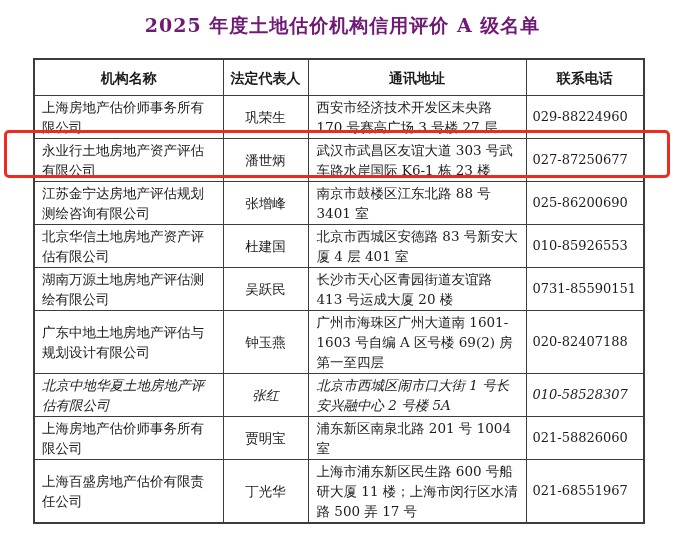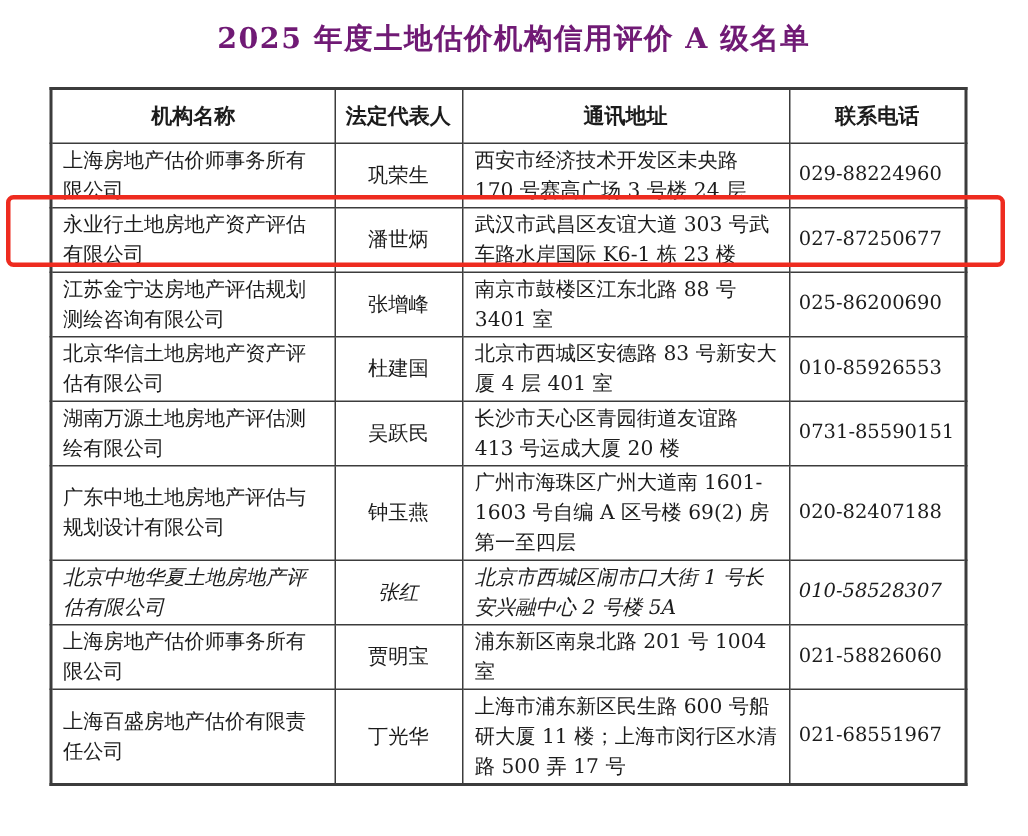--- a/index.html
+++ b/index.html
@@ -82,21 +82,21 @@
       <th>机构名称</th>
       <th>法定代表人</th>
       <th>通讯地址</th>
       <th>联系电话</th>
     </tr>
   </thead>
   <tbody>
     <tr class="h38">
       <td class="c-name">上海房地产估价师事务所有限公司</td>
       <td class="c-rep">巩荣生</td>
-      <td class="c-addr">西安市经济技术开发区未央路 170 号赛高广场 3 号楼 24 层</td>
+      <td class="c-addr">西安市经济技术开发区未央路 170 号赛高广场 3 号楼 27 层</td>
       <td class="c-phone">029-88224960</td>
     </tr>
     <tr class="h45">
       <td class="c-name">永业行土地房地产资产评估有限公司</td>
       <td class="c-rep">潘世炳</td>
       <td class="c-addr">武汉市武昌区友谊大道 303 号武车路水岸国际 K6-1 栋 23 楼</td>
       <td class="c-phone">027-87250677</td>
     </tr>
     <tr class="h44">
       <td class="c-name">江苏金宁达房地产评估规划测绘咨询有限公司</td>

